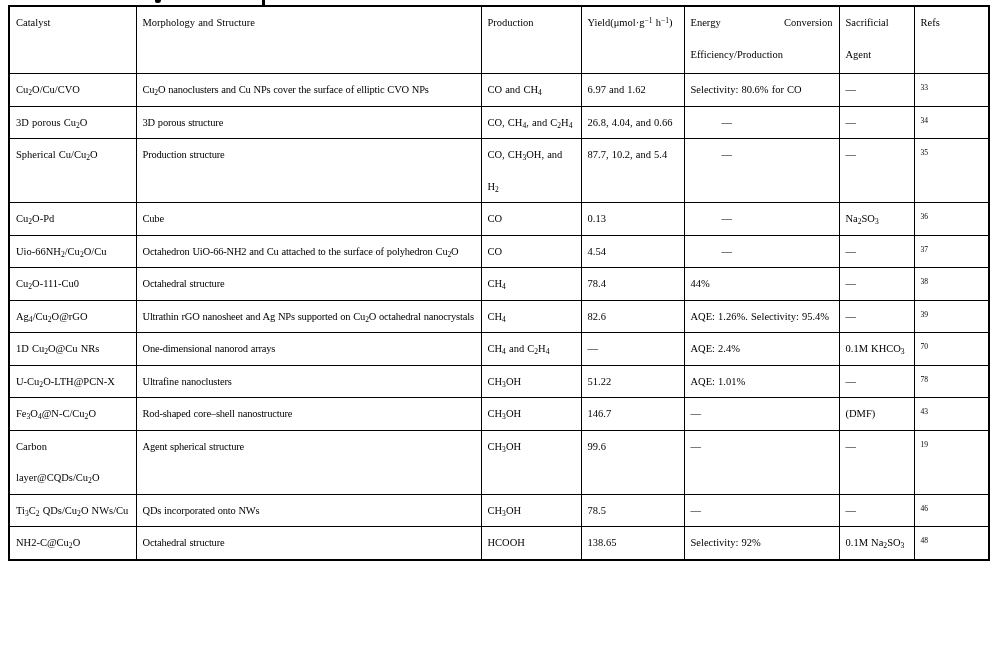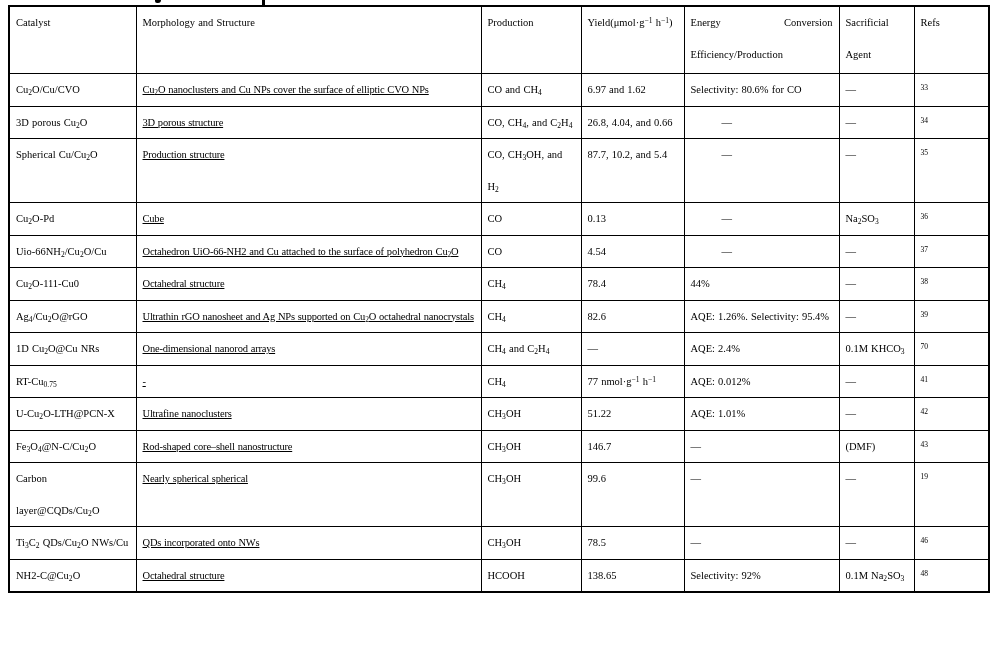--- a/index.html
+++ b/index.html
@@ -39,21 +39,21 @@
     font-weight: normal;
     text-align: left;
     vertical-align: top;
     line-height: 31.5px;
     padding: 0 6px;
     overflow: hidden;
     word-spacing: 0.5px;
   }
   th { height: 66px; }
   td { height: 31px; }
-  td.morph { letter-spacing: -0.2px; text-decoration: underline; }
+  td.morph { letter-spacing: -0.2px; }
   .jst { text-align: justify; text-justify: inter-word; }
   .ind { padding-left: 37px; }
   sub { font-size: 72%; line-height: 0; vertical-align: -1.5px; }
   sup { font-size: 72%; line-height: 0; vertical-align: 3.5px; }
 </style>
 </head>
 <body>
 
 <div class="frag frag-1"></div>
 <div class="frag frag-2"></div>
@@ -146,49 +146,40 @@
       <tr>
         <td>1D Cu<sub>2</sub>O@Cu NRs</td>
         <td class="morph jst">One-dimensional nanorod arrays</td>
         <td>CH<sub>4</sub> and C<sub>2</sub>H<sub>4</sub></td>
         <td>—</td>
         <td>AQE: 2.4%</td>
         <td>0.1M KHCO<sub>3</sub></td>
         <td><sup>70</sup></td>
       </tr>
       <tr>
-        <td>RT-Cu<sub>0.75</sub></td>
-        <td class="morph jst">-</td>
-        <td>CH<sub>4</sub></td>
-        <td>77 nmol·g<sup>−1</sup> h<sup>−1</sup></td>
-        <td>AQE: 0.012%</td>
-        <td>—</td>
-        <td><sup>41</sup></td>
-      </tr>
-      <tr>
         <td>U-Cu<sub>2</sub>O-LTH@PCN-X</td>
         <td class="morph jst">Ultrafine nanoclusters</td>
         <td>CH<sub>3</sub>OH</td>
         <td>51.22</td>
         <td>AQE: 1.01%</td>
         <td>—</td>
-        <td><sup>42</sup></td>
+        <td><sup>78</sup></td>
       </tr>
       <tr>
         <td>Fe<sub>3</sub>O<sub>4</sub>@N-C/Cu<sub>2</sub>O</td>
         <td class="morph jst">Rod-shaped core–shell nanostructure</td>
         <td>CH<sub>3</sub>OH</td>
         <td>146.7</td>
         <td>—</td>
         <td>(DMF)</td>
         <td><sup>43</sup></td>
       </tr>
       <tr>
         <td>Carbon layer@CQDs/Cu<sub>2</sub>O</td>
-        <td class="morph jst">Nearly spherical spherical</td>
+        <td class="morph jst">Agent spherical structure</td>
         <td>CH<sub>3</sub>OH</td>
         <td>99.6</td>
         <td>—</td>
         <td>—</td>
         <td><sup>19</sup></td>
       </tr>
       <tr>
         <td>Ti<sub>3</sub>C<sub>2</sub> QDs/Cu<sub>2</sub>O NWs/Cu</td>
         <td class="morph jst">QDs incorporated onto NWs</td>
         <td>CH<sub>3</sub>OH</td>

